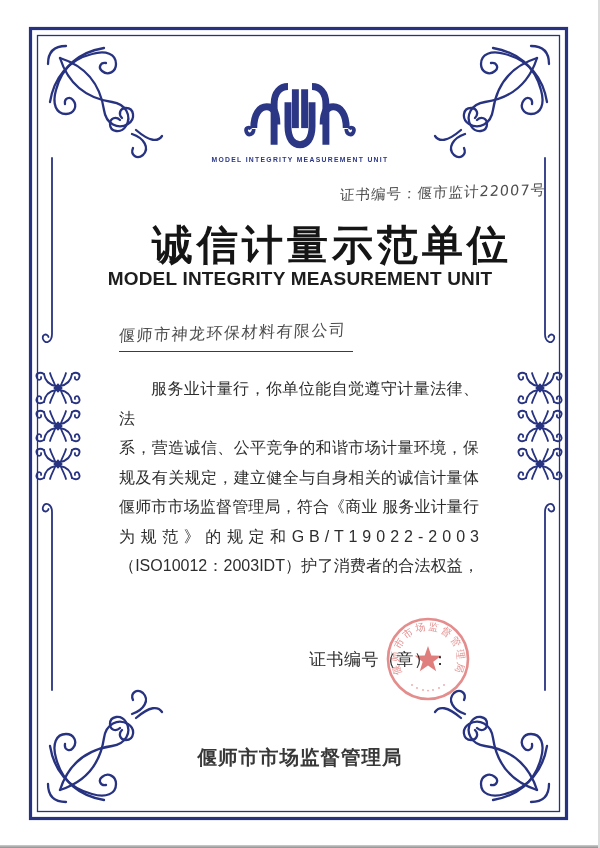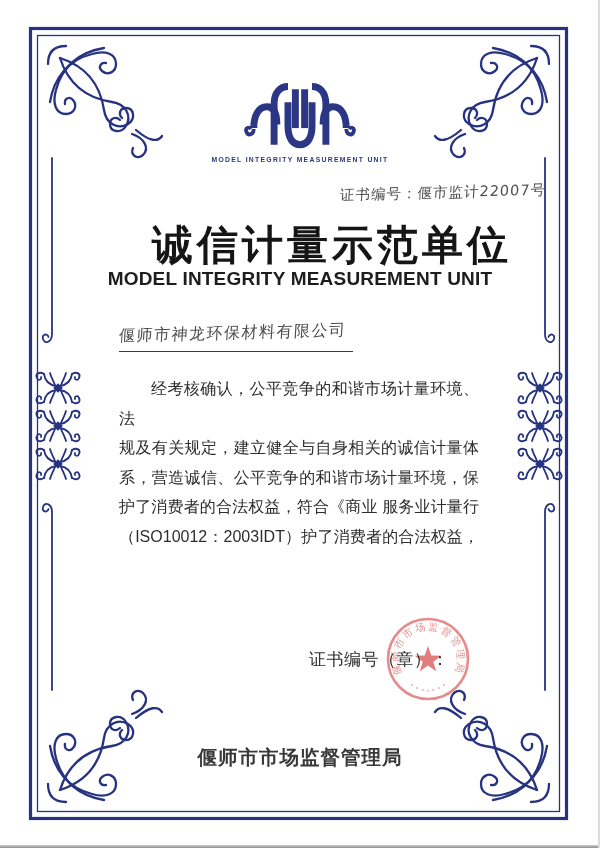--- a/index.html
+++ b/index.html
@@ -149,24 +149,25 @@
   </div>
 
   <h1 class="title-cn">诚信计量示范单位</h1>
   <div class="title-en">MODEL INTEGRITY MEASUREMENT UNIT</div>
 
   <div class="recipient-wrap">
     <span class="hand">偃师市神龙环保材料有限公司</span>
   </div>
 
   <div class="body-text">
-    <div class="bline first">经考核确认，公平竞争的和谐市场计量环境、法</div>
+    <div class="bline first">服务业计量行，你单位能自觉遵守计量法律、法</div>
+    <div class="bline">系，营造诚信、公平竞争的和谐市场计量环境，保</div>
     <div class="bline">规及有关规定，建立健全与自身相关的诚信计量体</div>
-    <div class="bline">系，营造诚信、公平竞争的和谐市场计量环境，保</div>
-    <div class="bline">护了消费者的合法权益，符合《商业 服务业计量行</div>
+    <div class="bline">偃师市市场监督管理局，符合《商业 服务业计量行</div>
+    <div class="bline">为 规 范 》 的 规 定 和 G B / T 1 9 0 2 2 - 2 0 0 3</div>
     <div class="bline">（ISO10012：2003IDT）护了消费者的合法权益，</div>
   </div>
 
   <div class="issuer-row">
     <span>证书编号（章）：</span>
   </div>
 
   <svg class="seal-svg" viewBox="0 0 92 92">
     <defs>
       <path id="sealArc" d="M 25,67 A 29.5,29.5 0 1 1 67,67" fill="none"></path>

